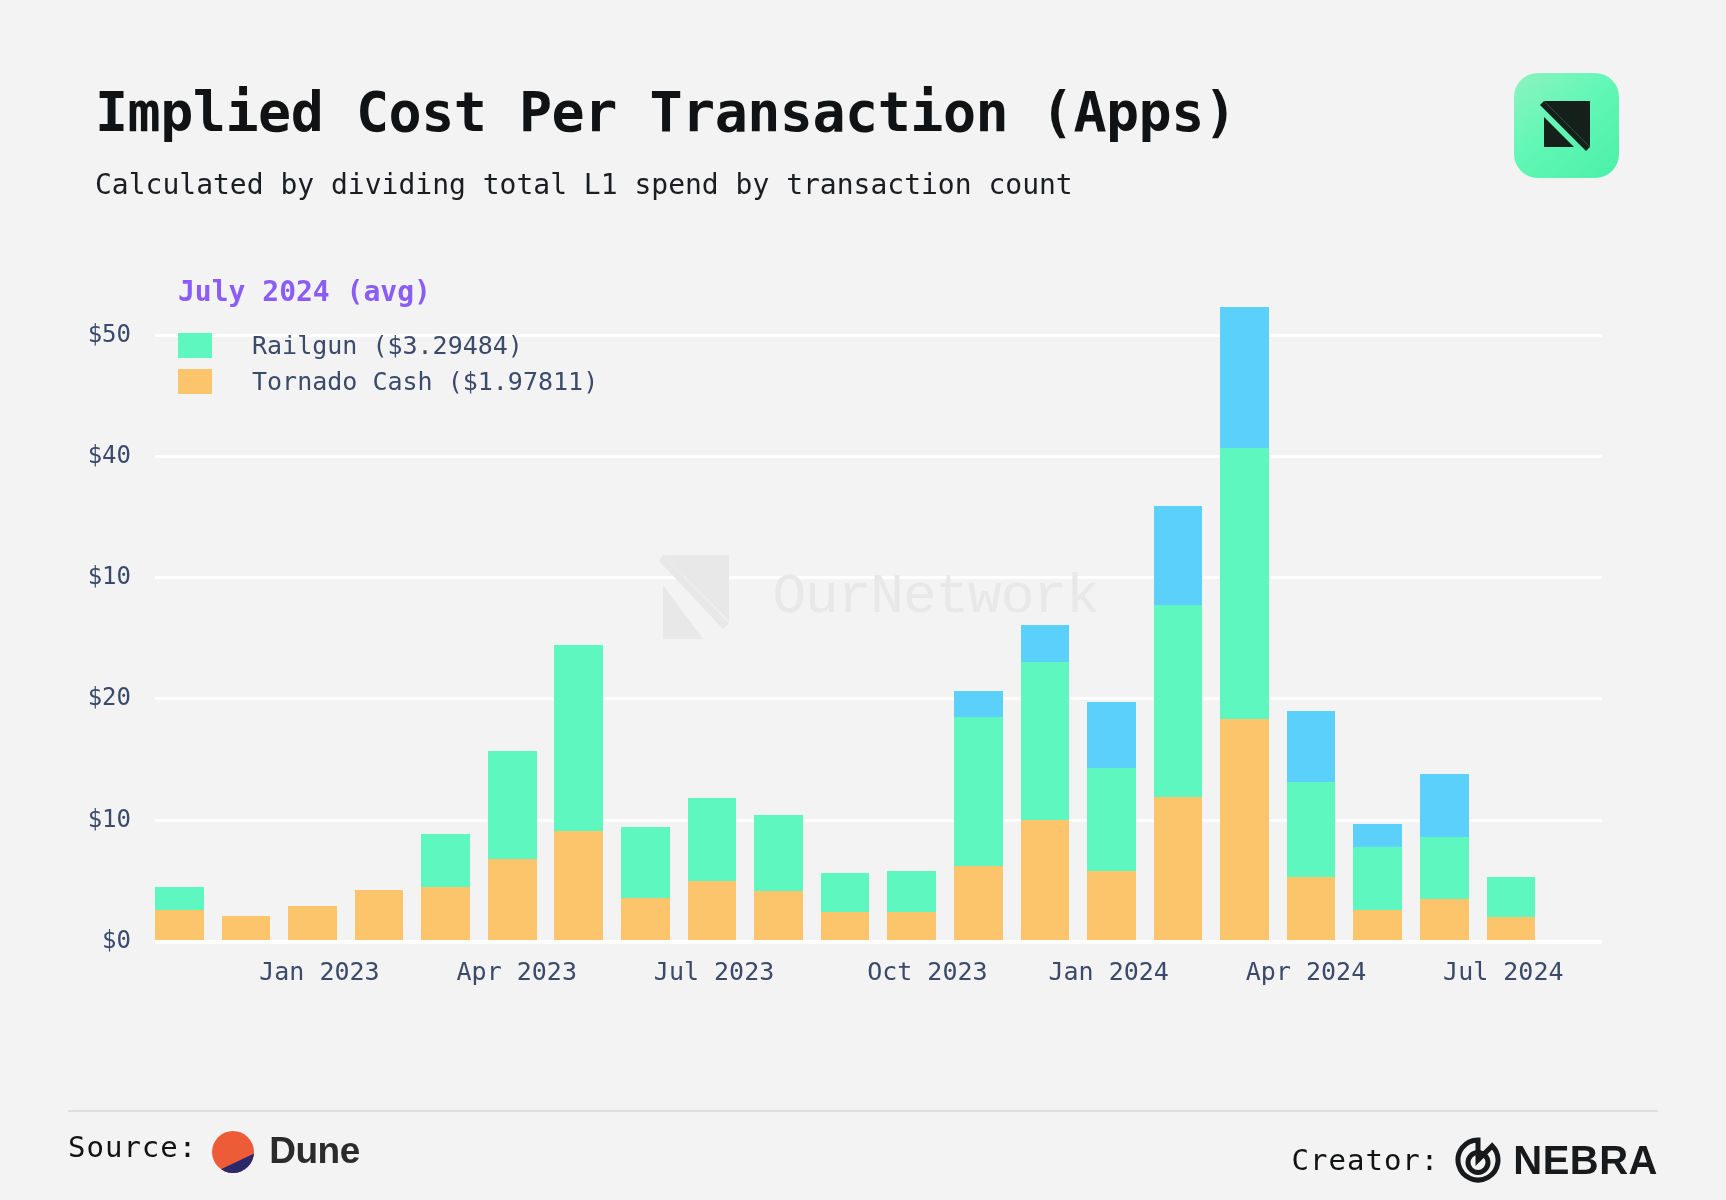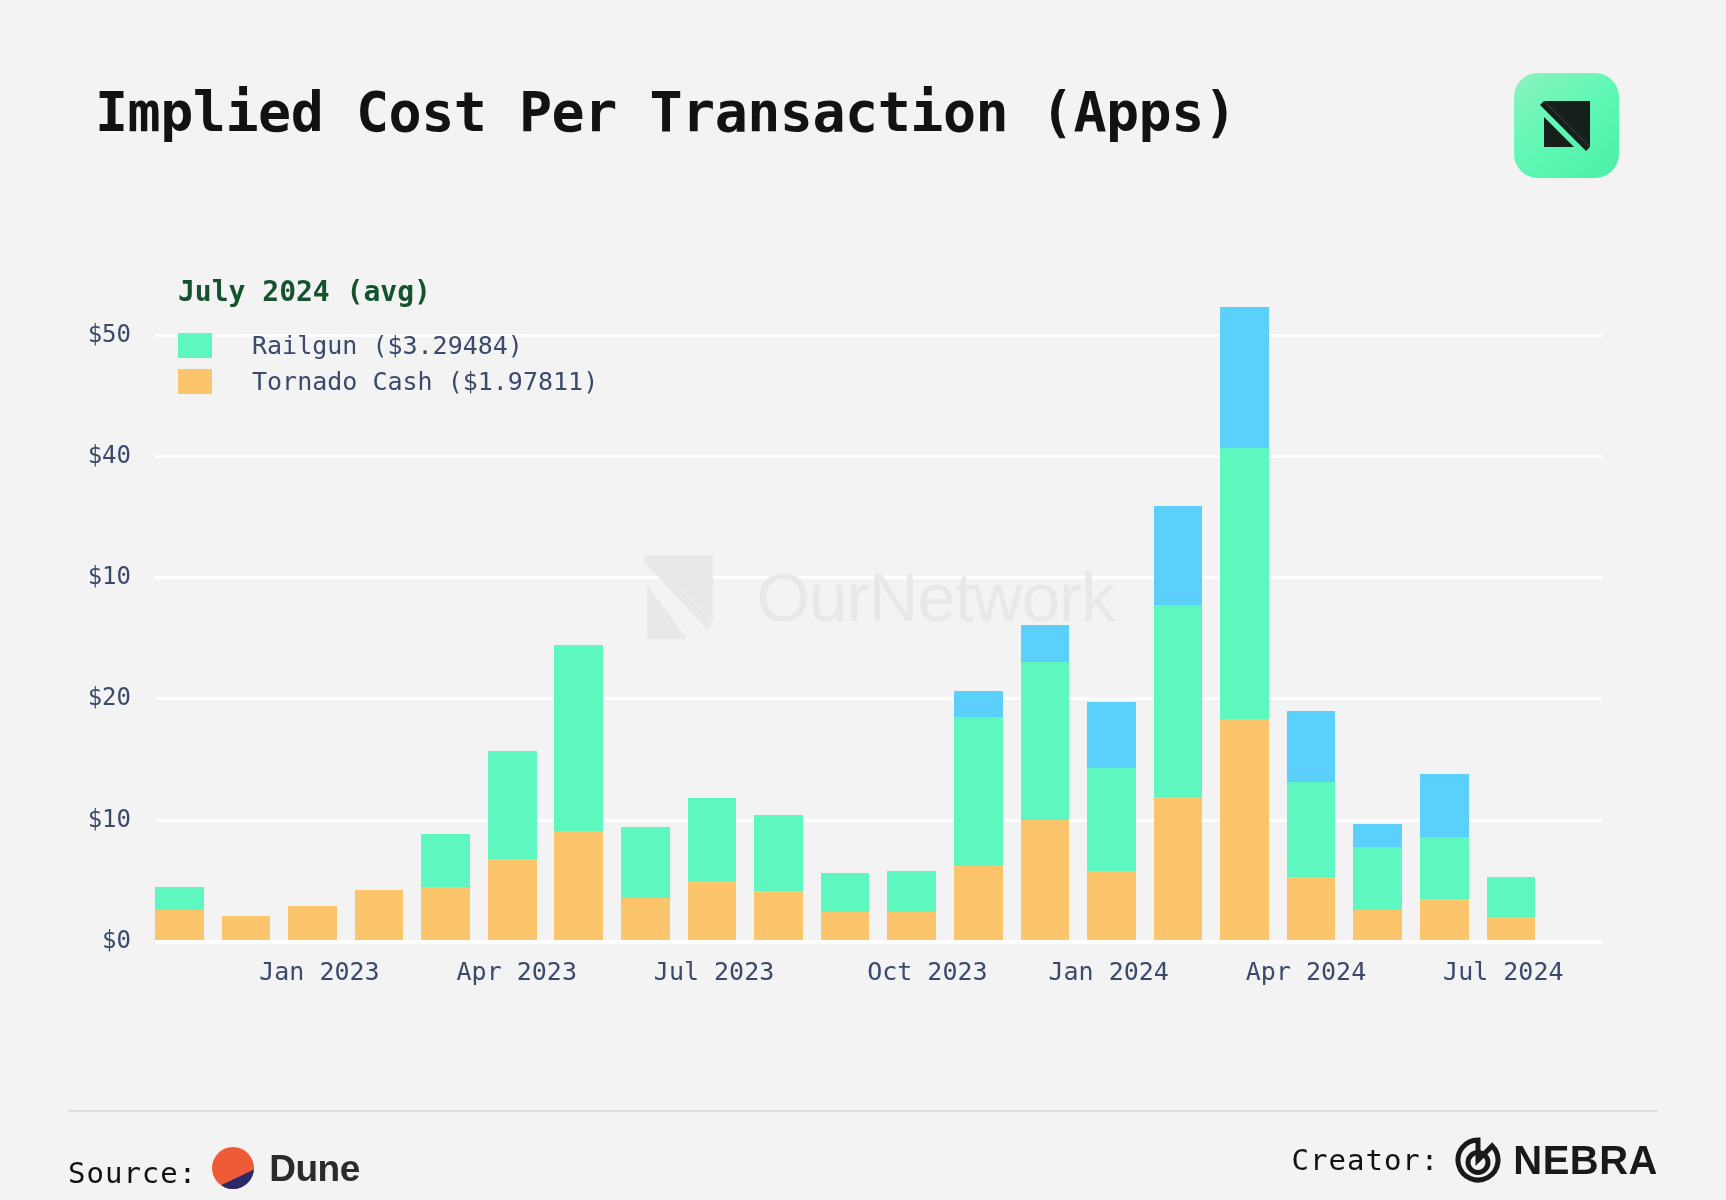--- a/index.html
+++ b/index.html
@@ -64,61 +64,61 @@
   }
 
   
   .watermark {
     position: absolute; left: 50%; top: 312px;
     transform: translate(-50%,-50%);
     display: flex; align-items: center; gap: 22px;
     opacity: 1; pointer-events: none; user-select: none;
   }
   .watermark-text {
-    font-family: Liberation Sans, sans-serif;
-    font-size: 69px; font-weight: 400; color: #e7e8e7; letter-spacing: -1px;
+    font-family: Liberation Mono, monospace;
+    font-size: 56px; font-weight: 400; color: #e7e8e7; letter-spacing: -1px;
   }
 
   
   .bars {
     position: absolute; left: 0; top: 0; right: 0; bottom: 0;
     display: flex; align-items: flex-end; justify-content: space-between;
   }
   .bar-col {
     position: relative; height: 100%;
     display: flex; flex-direction: column; justify-content: flex-end;
   }
   .seg { width: 100%; }
 
   
   .legend { position: absolute; left: 178px; top: 275px; }
   .legend-title {
     font-family: "DejaVu Sans Mono", monospace;
-    font-size: 28px; font-weight: 700; color: #14532d; white-space: nowrap;
+    font-size: 28px; font-weight: 700; color: #8b5cf6; white-space: nowrap;
   }
   .legend-rows { margin-top: 19px; }
   .legend-row {
     display: flex; align-items: center; height: 36px;
   }
   .legend-swatch { width: 34px; height: 25px; flex: 0 0 34px; }
   .legend-label {
     margin-left: 40px;
     font-family: "DejaVu Sans Mono", monospace;
     font-size: 25px; color: #3b4a6b; white-space: nowrap;
   }
 
   
   .footer-rule {
     position: absolute; left: 68px; right: 68px; top: 1110px;
     height: 2px; background: #dddedd;
   }
   .footer { position: absolute; left: 68px; right: 68px; top: 1130px; height: 60px; }
   .footer-left {
     position: absolute; left: 0; top: 0; height: 60px;
-    display: flex; align-items: flex-end;
+    display: flex; align-items: flex-start;
   }
   .footer-right {
     position: absolute; right: 0; top: 0; height: 60px;
     display: flex; align-items: center;
   }
   .footer-label {
     font-family: "DejaVu Sans Mono", monospace;
     font-size: 29px; color: #111214; letter-spacing: 1px; white-space: nowrap;
   }
   .dune-wordmark {
@@ -132,20 +132,21 @@
     letter-spacing: 0.5px;
   }
 </style>
 </head>
 <body>
 
 <div class="page">
 
   <div class="header">
     <div class="title">Implied Cost Per Transaction (Apps)</div>
+    <div class="subtitle">Calculated by dividing total L1 spend by transaction count</div>
   </div>
 
   <div class="brand-badge">
     <svg width="62" height="62" viewBox="0 0 62 62">
       <polygon points="8,6 54,6 54,52" fill="#16201b"></polygon>
       <polygon points="8,22 8,52 38,52" fill="#16201b"></polygon>
       <polygon points="8,6 54,52 48,58 2,12" fill="#16201b" opacity="0"></polygon>
       <polygon points="8,6 54,52 50,56 4,10" fill="#16201b"></polygon>
     </svg>
   </div>

